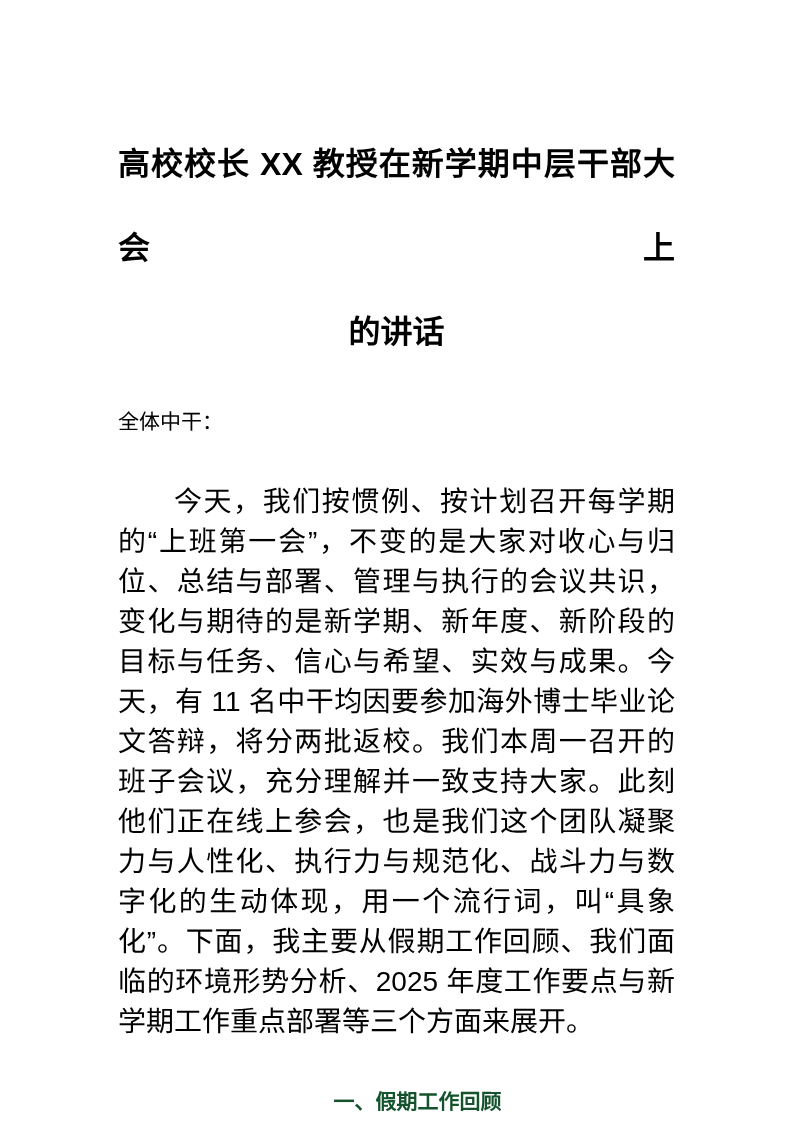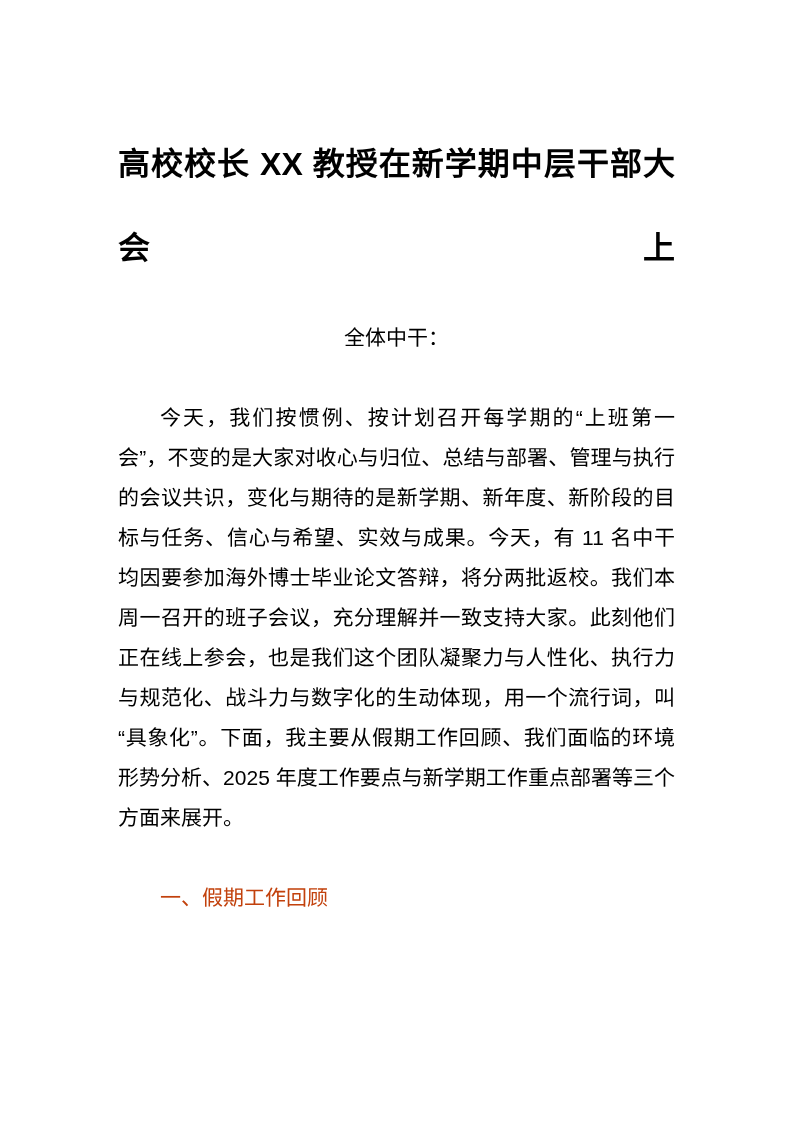--- a/index.html
+++ b/index.html
@@ -61,61 +61,63 @@
     padding-top: 122px;
   }
 
   
   .salutation {
     margin: 0;
     padding: 0;
     font-size: 21px;
     line-height: 40px;
     padding-top: 28px;
-    text-align: center;
+    text-align: left;
     color: #000000;
   }
 
   .body-para {
     margin: 0;
     padding: 0;
-    font-size: 21px;
+    font-size: 28px;
     line-height: 40px;
     text-align: justify;
     text-align-last: left;
     text-indent: 2em;
     color: #000000;
     word-break: break-all;
   }
 
   .para-gap-main {
     padding-top: 40px;
   }
 
   .section-heading {
     margin: 0;
     padding: 0;
     font-size: 21px;
     line-height: 40px;
     text-indent: 2em;
     padding-top: 40px;
-    text-align: left;
-    color: #c2410c;
+    text-align: center;
+    color: #14532d;
+    font-weight: bold;
   }
 </style>
 </head>
 <body>
 
 <div class="page">
 
   <div class="content">
 
     <div class="title-block">
       <h1 class="doc-title">
         <span class="title-line-1">高校校长 XX 教授在新学期中层干部大会上</span>
+        <span class="title-line-2">的讲话</span>
       </h1>
     </div>
 
     <p class="salutation">全体中干：</p>
 
     <p class="body-para para-gap-main">今天，我们按惯例、按计划召开每学期的“上班第一会”，不变的是大家对收心与归位、总结与部署、管理与执行的会议共识，变化与期待的是新学期、新年度、新阶段的目标与任务、信心与希望、实效与成果。今天，有 11 名中干均因要参加海外博士毕业论文答辩，将分两批返校。我们本周一召开的班子会议，充分理解并一致支持大家。此刻他们正在线上参会，也是我们这个团队凝聚力与人性化、执行力与规范化、战斗力与数字化的生动体现，用一个流行词，叫“具象化”。下面，我主要从假期工作回顾、我们面临的环境形势分析、2025 年度工作要点与新学期工作重点部署等三个方面来展开。</p>
 
     <p class="section-heading">一、假期工作回顾</p>
 
   </div>

